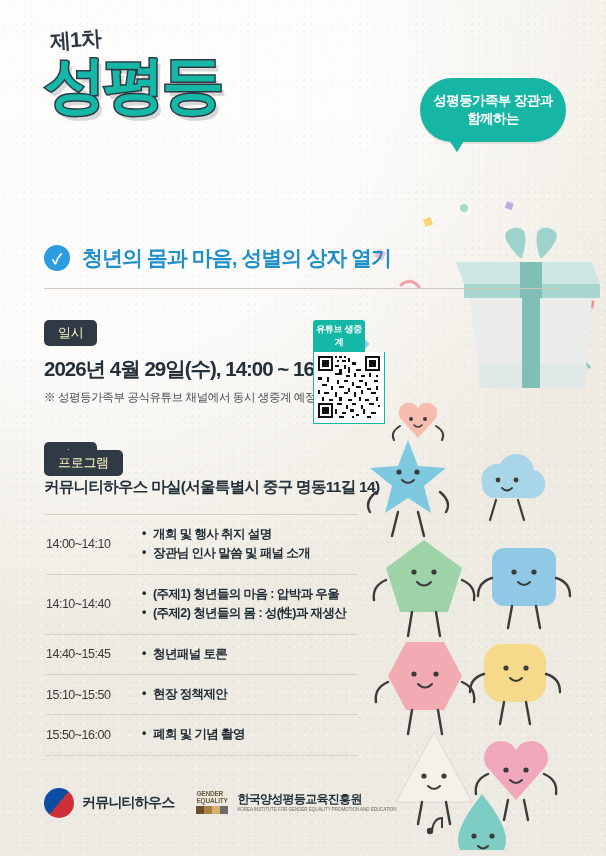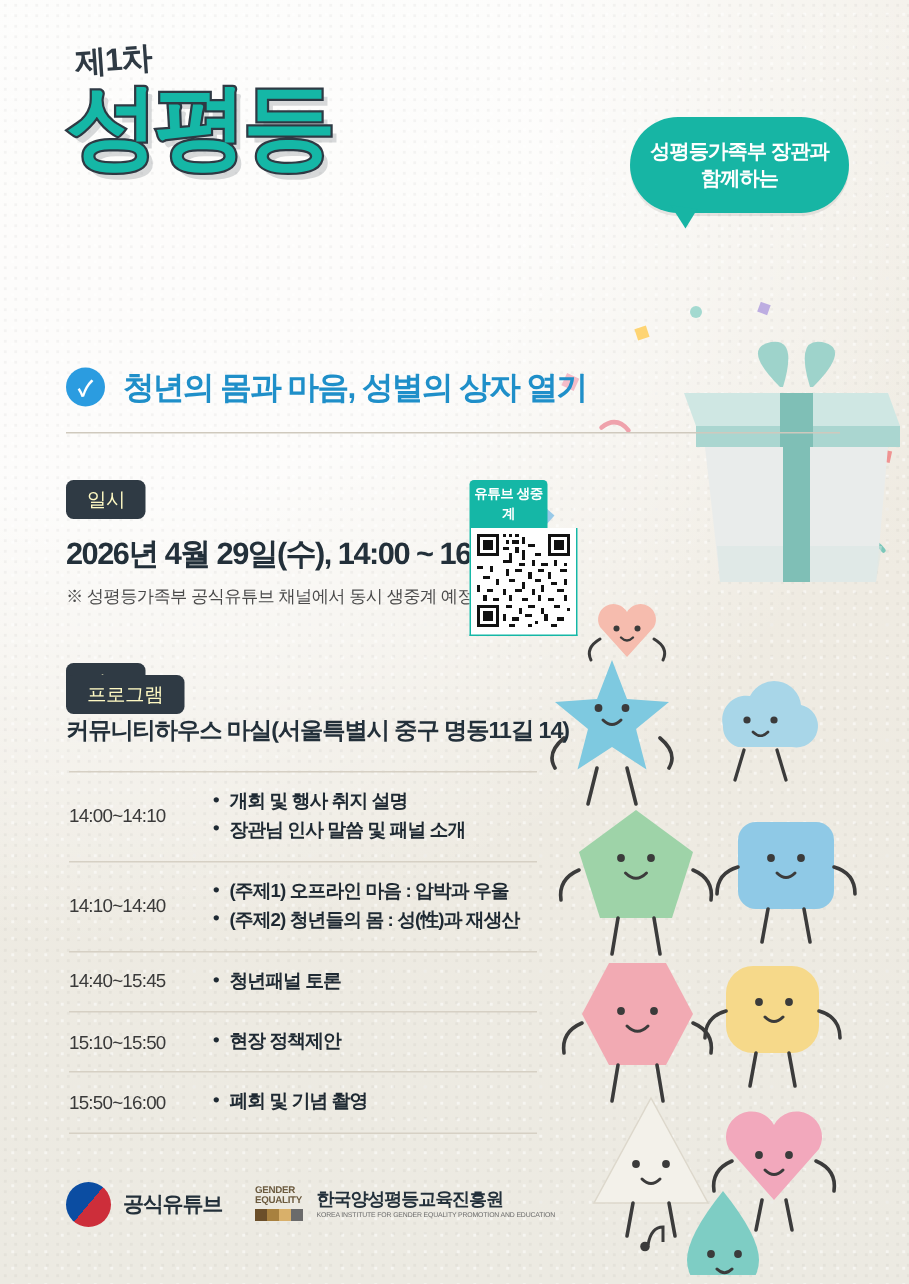--- a/index.html
+++ b/index.html
@@ -397,21 +397,21 @@
     <div class="srow">
       <div class="stime">14:00~14:10</div>
       <div class="sdesc">
         <div>개회 및 행사 취지 설명</div>
         <div>장관님 인사 말씀 및 패널 소개</div>
       </div>
     </div>
     <div class="srow">
       <div class="stime">14:10~14:40</div>
       <div class="sdesc">
-        <div>(주제1) 오프라인 마음 : 압박과 우울</div>
+        <div>(주제1) 청년들의 마음 : 압박과 우울</div>
         <div>(주제2) 청년들의 몸 : 성(性)과 재생산</div>
       </div>
     </div>
     <div class="srow">
       <div class="stime">14:40~15:45</div>
       <div class="sdesc">
         <div>청년패널 토론</div>
       </div>
     </div>
     <div class="srow">
@@ -426,21 +426,21 @@
         <div>폐회 및 기념 촬영</div>
       </div>
     </div>
   </div>
 
   <div class="footer">
     <div class="logo-gov">
       <span class="taegeuk">
           <span class="c1"></span>
         </span>
-      <span class="gov-text">공식유튜브</span>
+      <span class="gov-text">커뮤니티하우스</span>
     </div>
     <div class="logo-ge">
       <span class="ge-mark">
         <b>GENDER</b>
         <b>EQUALITY</b>
         <span class="ge-bars">
           <i style="background:#6b4f2a"></i>
             <i style="background:#a8813f"></i>
             <i style="background:#d9b06a"></i>
             <i style="background:#6b6b6b"></i>

